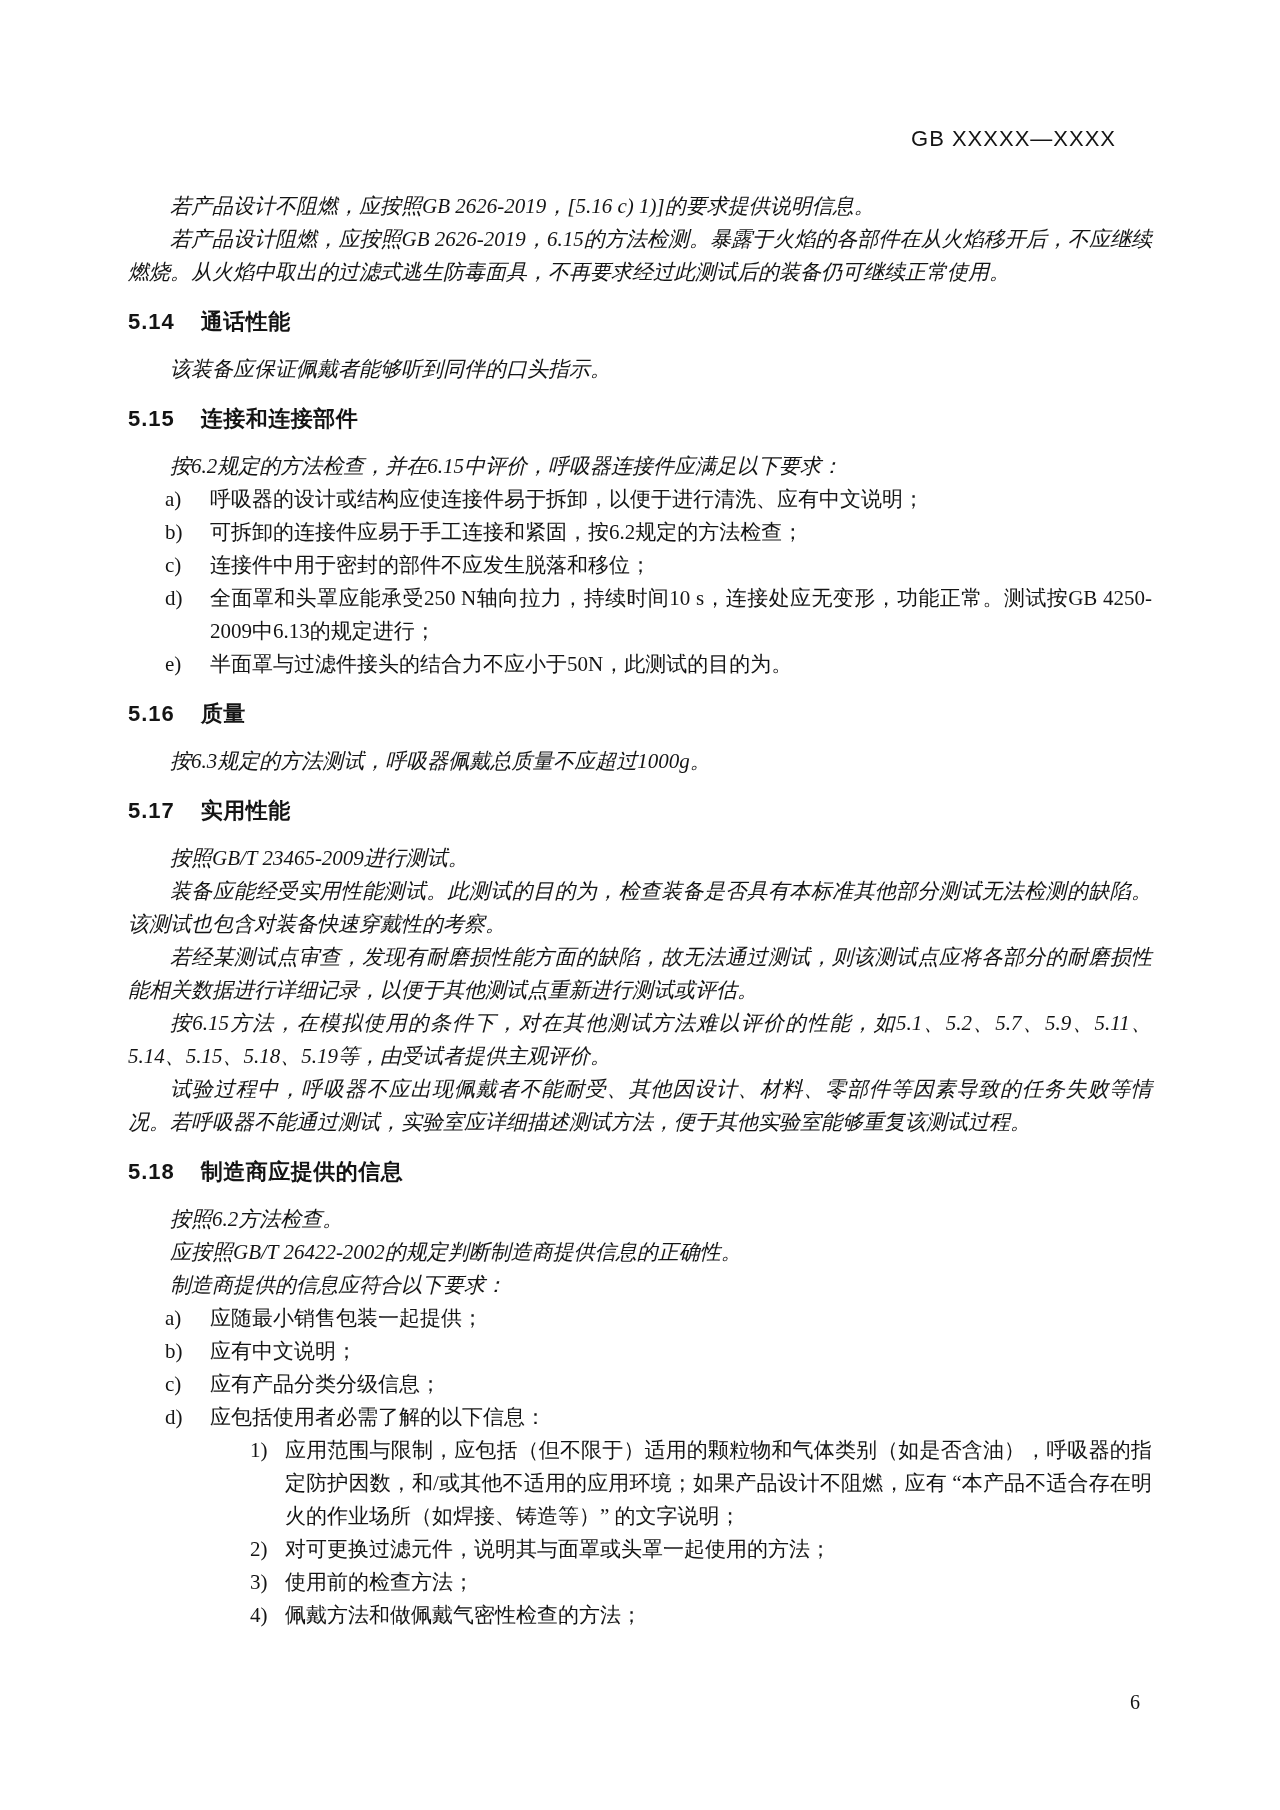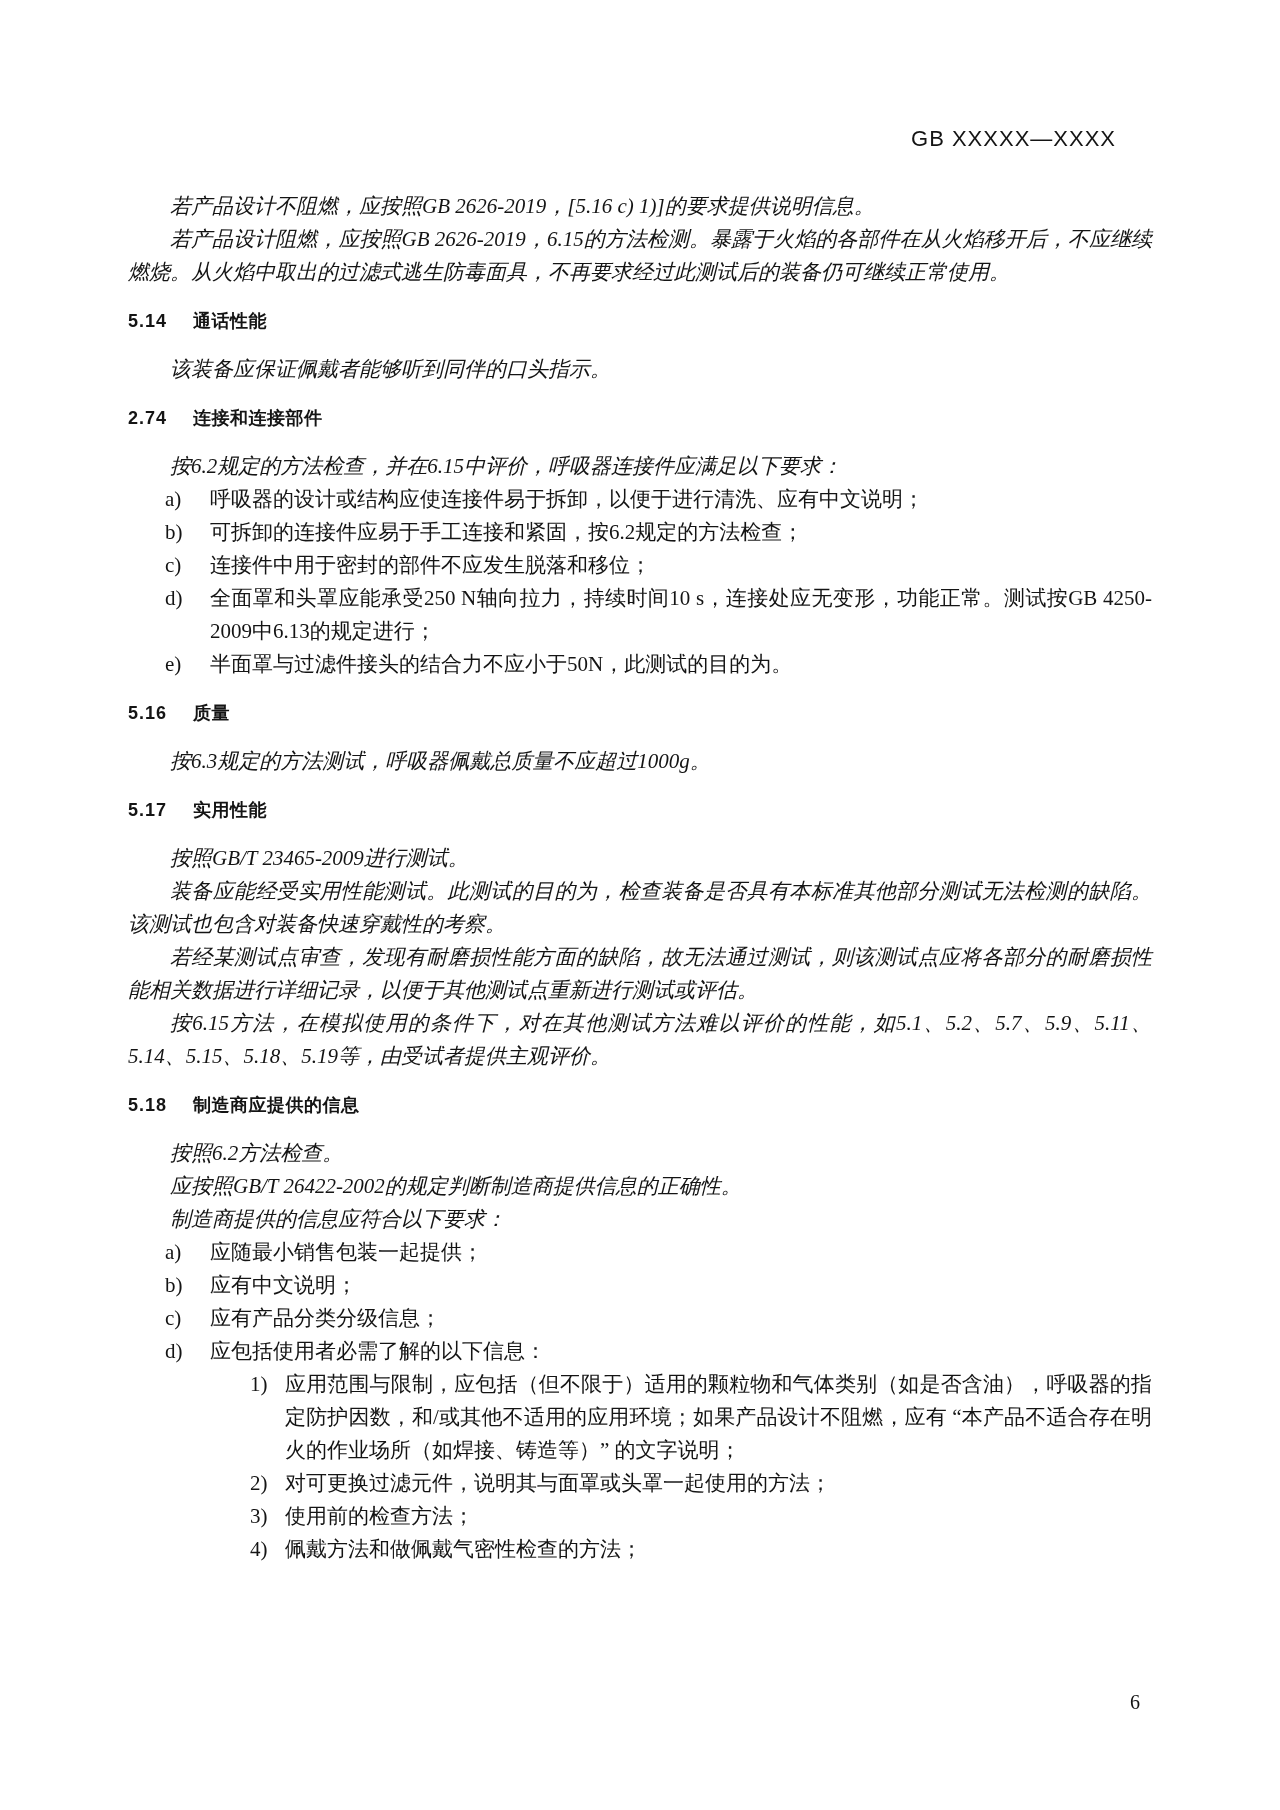--- a/index.html
+++ b/index.html
@@ -32,21 +32,21 @@
     margin:0;
     font-size:21px;
     line-height:33px;
     text-indent:2em;
     text-align:justify;
     font-style:italic;
   }
   h2.section-h{
     margin:16px 0 15px 0;
     font-family:"Liberation Sans","DejaVu Sans",sans-serif;
-    font-size:18px;
+    font-size:22px;
     font-weight:bold;
     line-height:33px;
     letter-spacing:0.5px;
   }
   h2.section-h .sec-num{margin-right:26px;letter-spacing:1px;}
   .list-item{
     display:flex;
     font-size:21px;
     line-height:33px;
     text-align:justify;
@@ -79,21 +79,21 @@
 
     <p class="body-p">若产品设计不阻燃，应按照GB 2626-2019，[5.16 c) 1)]的要求提供说明信息。</p>
     <p class="body-p">若产品设计阻燃，应按照GB 2626-2019，6.15的方法检测。暴露于火焰的各部件在从火焰移开后，不应继续燃烧。从火焰中取出的过滤式逃生防毒面具，不再要求经过此测试后的装备仍可继续正常使用。</p>
 
     <h2 class="section-h">
       <span class="sec-num">5.14</span><span>通话性能</span>
     </h2>
     <p class="body-p">该装备应保证佩戴者能够听到同伴的口头指示。</p>
 
     <h2 class="section-h">
-      <span class="sec-num">2.74</span><span>连接和连接部件</span>
+      <span class="sec-num">5.15</span><span>连接和连接部件</span>
     </h2>
     <p class="body-p">按6.2规定的方法检查，并在6.15中评价，呼吸器连接件应满足以下要求：</p>
     <div class="list-item">
       <span class="li-label">a)</span>
       <span class="li-text">呼吸器的设计或结构应使连接件易于拆卸，以便于进行清洗、应有中文说明；</span>
     </div>
     <div class="list-item">
       <span class="li-label">b)</span>
       <span class="li-text">可拆卸的连接件应易于手工连接和紧固，按6.2规定的方法检查；</span>
     </div>
@@ -115,20 +115,21 @@
     </h2>
     <p class="body-p">按6.3规定的方法测试，呼吸器佩戴总质量不应超过1000g。</p>
 
     <h2 class="section-h">
       <span class="sec-num">5.17</span><span>实用性能</span>
     </h2>
     <p class="body-p">按照GB/T 23465-2009进行测试。</p>
     <p class="body-p">装备应能经受实用性能测试。此测试的目的为，检查装备是否具有本标准其他部分测试无法检测的缺陷。该测试也包含对装备快速穿戴性的考察。</p>
     <p class="body-p">若经某测试点审查，发现有耐磨损性能方面的缺陷，故无法通过测试，则该测试点应将各部分的耐磨损性能相关数据进行详细记录，以便于其他测试点重新进行测试或评估。</p>
     <p class="body-p">按6.15方法，在模拟使用的条件下，对在其他测试方法难以评价的性能，如5.1、5.2、5.7、5.9、5.11、5.14、5.15、5.18、5.19等，由受试者提供主观评价。</p>
+    <p class="body-p">试验过程中，呼吸器不应出现佩戴者不能耐受、其他因设计、材料、零部件等因素导致的任务失败等情况。若呼吸器不能通过测试，实验室应详细描述测试方法，便于其他实验室能够重复该测试过程。</p>
 
     <h2 class="section-h">
       <span class="sec-num">5.18</span><span>制造商应提供的信息</span>
     </h2>
     <p class="body-p">按照6.2方法检查。</p>
     <p class="body-p">应按照GB/T 26422-2002的规定判断制造商提供信息的正确性。</p>
     <p class="body-p">制造商提供的信息应符合以下要求：</p>
     <div class="list-item">
       <span class="li-label">a)</span>
       <span class="li-text">应随最小销售包装一起提供；</span>

